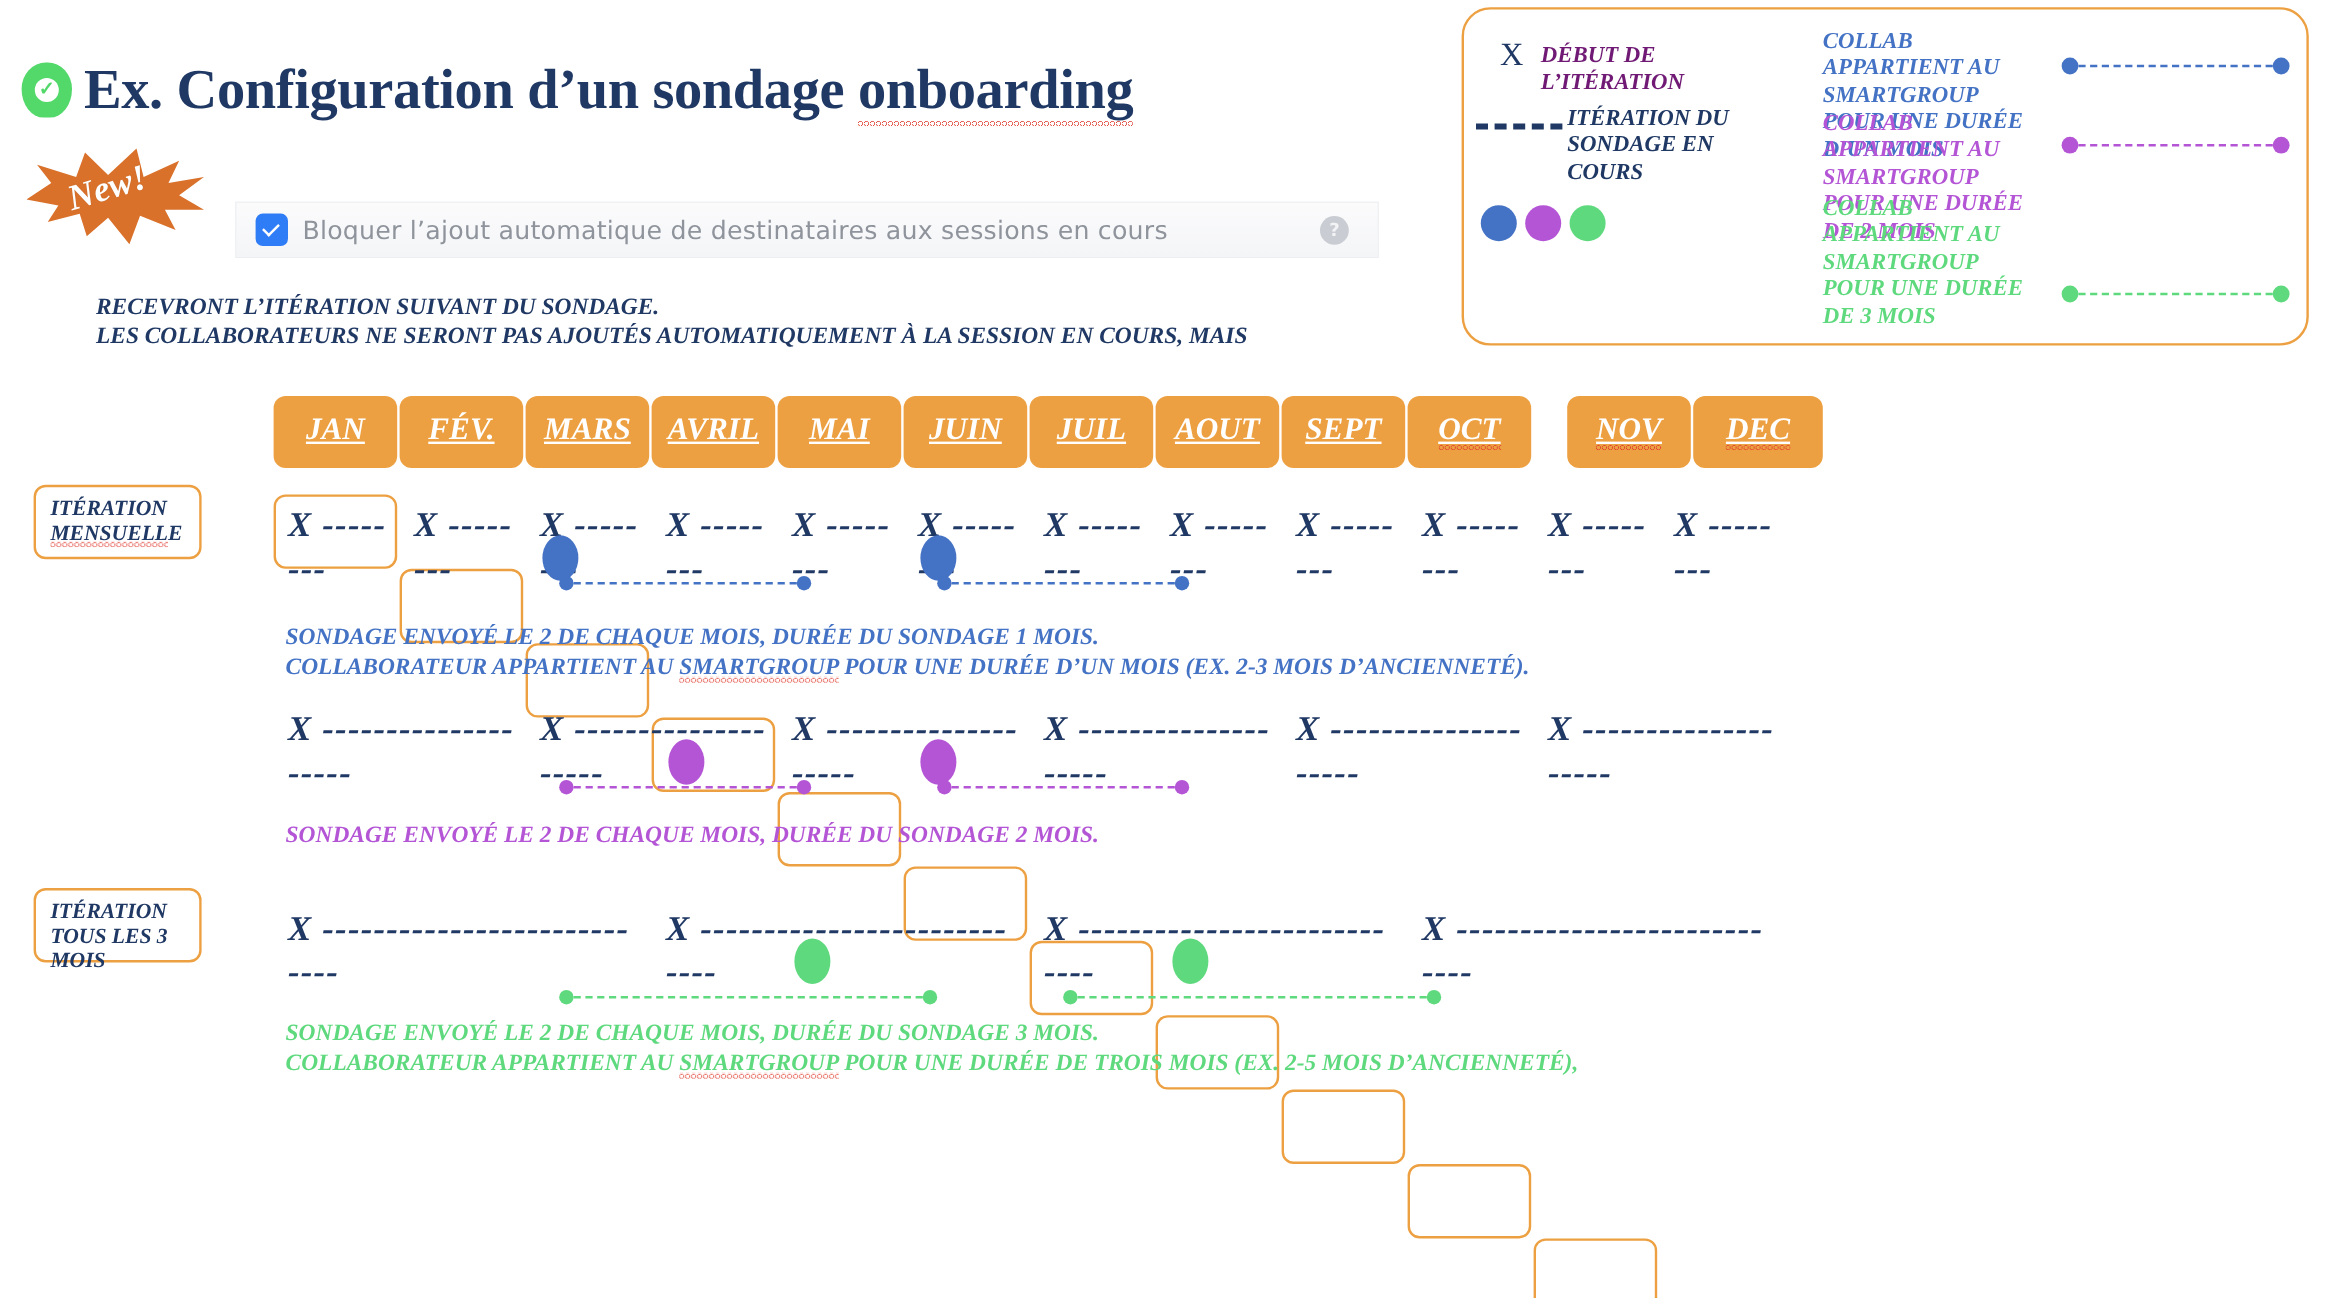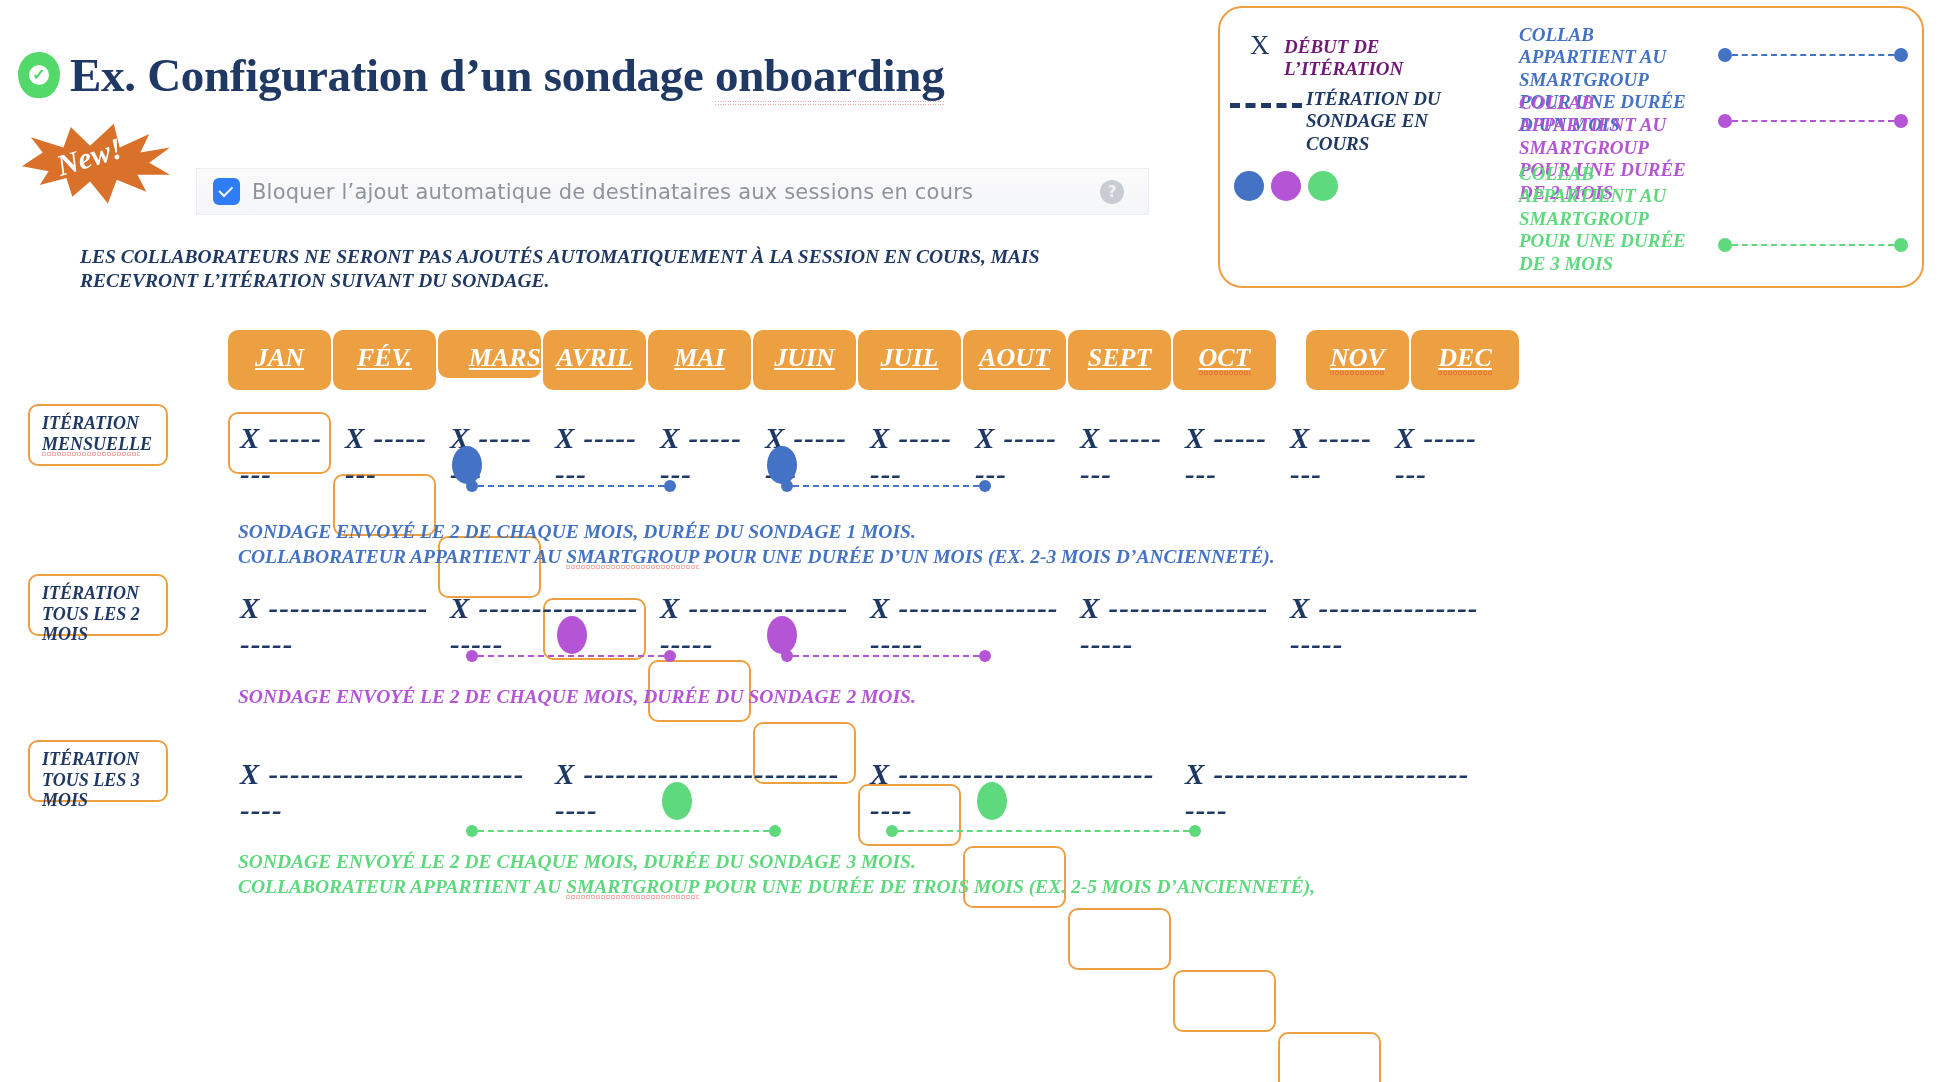--- a/index.html
+++ b/index.html
@@ -159,22 +159,22 @@
 
 <div class="abs" id="checkbox-strip">
   <div id="cb-box">
       <span class="tick"></span>
     </div>
   <div id="cb-label">Bloquer l’ajout automatique de destinataires aux sessions en cours</div>
   <div id="cb-help">?</div>
 </div>
 
 <div class="abs" id="cb-note">
+  <div>RECEVRONT L’ITÉRATION SUIVANT DU SONDAGE.</div>
   <div>LES COLLABORATEURS NE SERONT PAS AJOUTÉS AUTOMATIQUEMENT À LA SESSION EN COURS, MAIS</div>
-  <div>RECEVRONT L’ITÉRATION SUIVANT DU SONDAGE.</div>
 </div>
 
 <div class="abs" id="legend">
   <div class="lx">X</div>
   <div class="lx-txt">DÉBUT DE L’ITÉRATION</div>
 
   <div class="ldash"></div>
   <div class="ldash-txt">ITÉRATION DU SONDAGE EN COURS</div>
 
   <div class="ldots">
@@ -202,21 +202,21 @@
     <span class="dot" style="background:#5fd97e"></span>
       <span class="ln"></span>
       <span class="dot" style="background:#5fd97e"></span>
   </div>
 </div>
 
 <div class="abs" id="board">
   <div id="month-header" class="cells" style="left:228px;top:0">
       <div class="mhead" style="width: 103px; height: 60px; margin-right: 2px;"><span>JAN</span></div>
       <div class="mhead" style="width: 103px; height: 60px; margin-right: 2px;"><span>FÉV.</span></div>
-      <div class="mhead" style="width: 103px; height: 48px; margin-right: 2px; text-align: right;"><span>MARS</span></div>
+      <div class="mhead" style="width: 103px; height: 60px; margin-right: 2px;"><span>MARS</span></div>
       <div class="mhead" style="width: 103px; height: 60px; margin-right: 2px;"><span>AVRIL</span></div>
       <div class="mhead" style="width: 103px; height: 60px; margin-right: 2px;"><span>MAI</span></div>
       <div class="mhead" style="width: 103px; height: 60px; margin-right: 2px;"><span>JUIN</span></div>
       <div class="mhead" style="width: 103px; height: 60px; margin-right: 2px;"><span>JUIL</span></div>
       <div class="mhead" style="width: 103px; height: 60px; margin-right: 2px;"><span>AOUT</span></div>
       <div class="mhead" style="width: 103px; height: 60px; margin-right: 2px;"><span>SEPT</span></div>
       <div class="mhead" style="width: 103px; height: 60px; margin-right: 2px;"><span class="sq">OCT</span></div>
       <div class="mhead" style="width: 103px; height: 60px; margin-right: 2px; margin-left: 28px;"><span class="sq">NOV</span></div>
       <div class="mhead" style="width: 108px; height: 60px; margin-right: 2px;"><span class="sq">DEC</span></div>
     </div>
@@ -254,21 +254,20 @@
       </div>
       <div class="conn" style="left: 781px; top: 150px; width: 210px; color: rgb(68, 114, 196);">
         <span class="dot" style="background:#4472c4"></span>
         <span class="ln"></span>
         <span class="dot" style="background:#4472c4"></span>
       </div>
       <div class="caption" style="left: 238px; top: 190px; color: rgb(68, 114, 196);">
         <div>SONDAGE ENVOYÉ LE 2 DE CHAQUE MOIS, DURÉE DU SONDAGE 1 MOIS.</div>
         <div>COLLABORATEUR APPARTIENT AU <span class="sq-red">SMARTGROUP</span> POUR UNE DURÉE D’UN MOIS (EX. 2-3 MOIS D’ANCIENNETÉ).</div>
       </div>
-      <div class="rowlabel" style="left: 28px; top: 244px; width: 140px; height: 62px;">ITÉRATION TOUS LES 2 MOIS</div>
       <div class="xtext abs" style="left: 240px; top: 260px; width: 190px;">X --------------------</div>
       <div class="xtext abs" style="left: 450px; top: 260px; width: 190px;">X --------------------</div>
       <div class="xtext abs" style="left: 660px; top: 260px; width: 190px;">X --------------------</div>
       <div class="xtext abs" style="left: 870px; top: 260px; width: 190px;">X --------------------</div>
       <div class="xtext abs" style="left: 1080px; top: 260px; width: 190px;">X --------------------</div>
       <div class="xtext abs" style="left: 1290px; top: 260px; width: 190px;">X --------------------</div>
       <div class="bigdot" style="left: 557px; top: 286px; width: 30px; height: 38px; background: rgb(180, 85, 214);"></div>
       <div class="bigdot" style="left: 767px; top: 286px; width: 30px; height: 38px; background: rgb(180, 85, 214);"></div>
       <div class="conn" style="left: 466px; top: 320px; width: 210px; color: rgb(180, 85, 214);">
         <span class="dot" style="background:#b455d6"></span>

